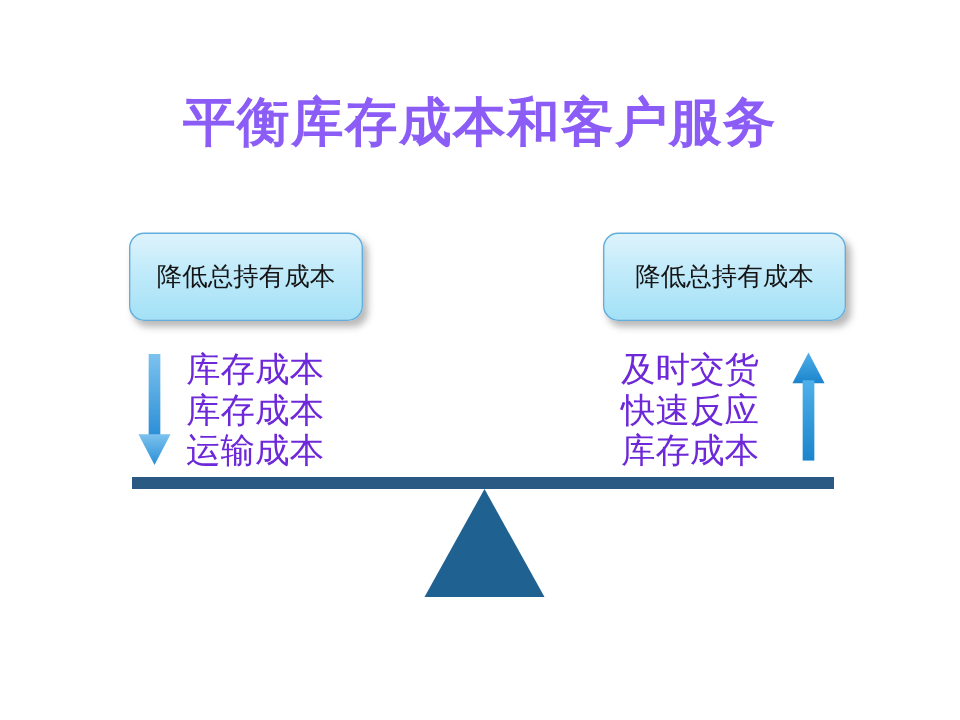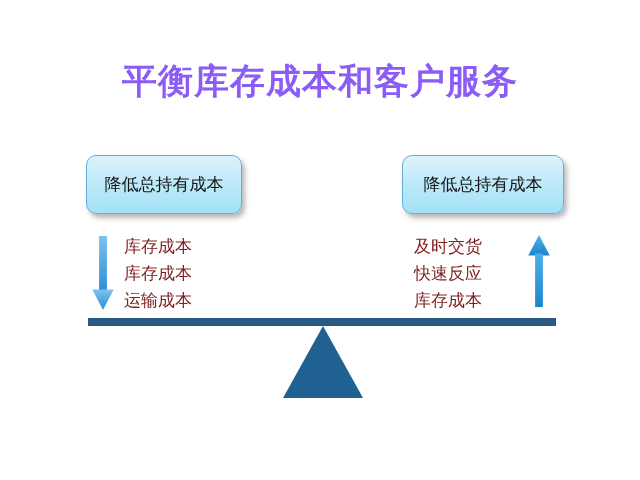--- a/index.html
+++ b/index.html
@@ -37,23 +37,23 @@
     font-size: 17px;
     color: #141414;
     white-space: nowrap;
     text-align: right;
   }
   .box-left  { left: 86px;  width: 154px; }
   .box-right { left: 402px; width: 160px; }
   .list {
     position: absolute;
     top: 233px;
-    font-size: 17px;
+    font-size: 23px;
     line-height: 27px;
-    color: #7f1d1d;
+    color: #6d28d9;
   }
   .list-left  { left: 124px; }
   .list-right { left: 414px; }
   .list span { display: block; white-space: nowrap; }
   .arrow {
     position: absolute;
     width: 24px;
     height: 74px;
   }
   .arrow-down { left: 91px;  top: 236px; }

